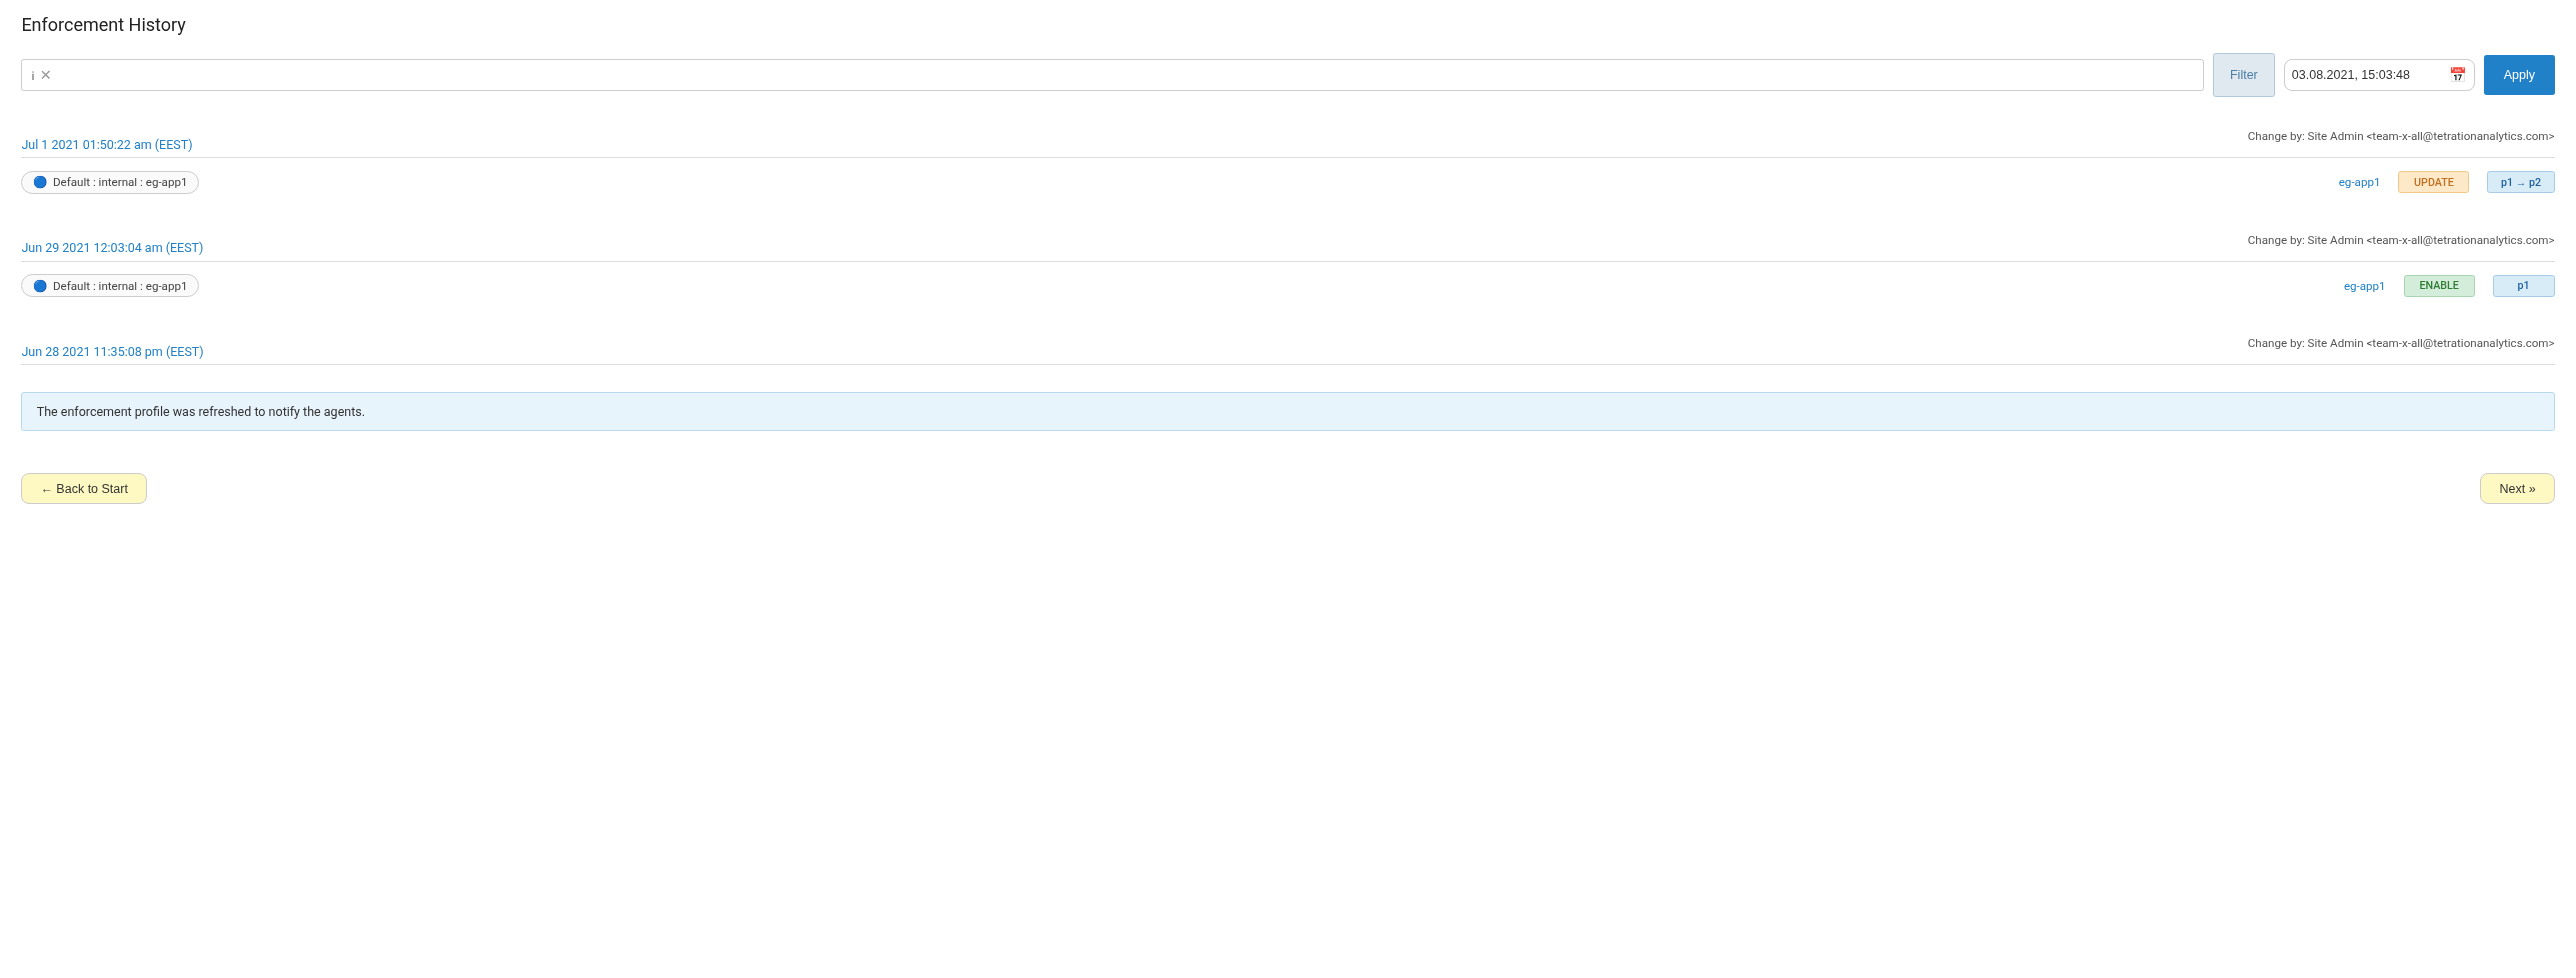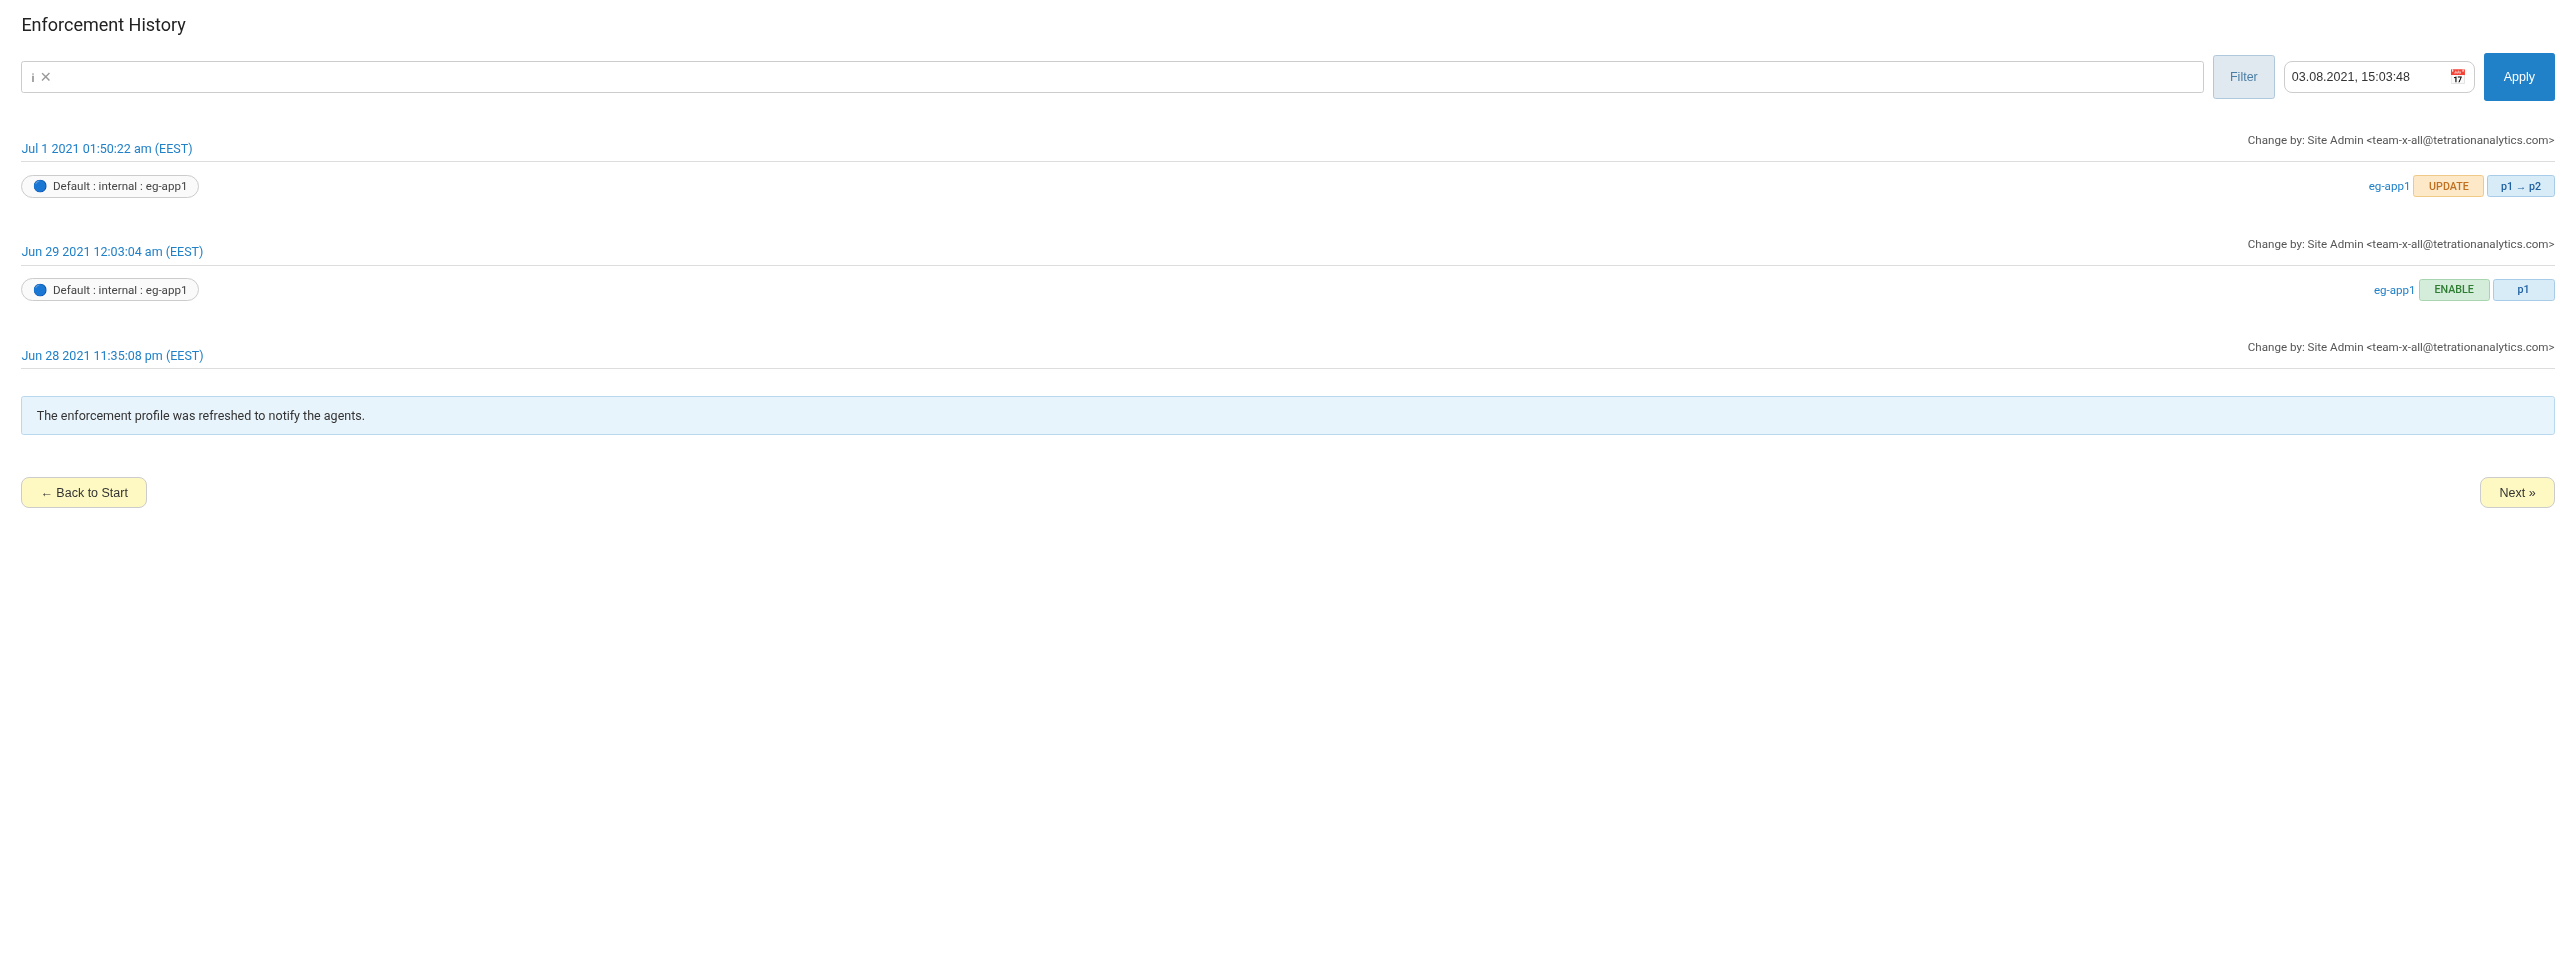--- a/index.html
+++ b/index.html
@@ -91,21 +91,21 @@
       cursor: pointer;
     }
     .apply-btn {
       background: #2080c8;
       color: #fff;
       border: none;
       border-radius: 2.7px;
       padding: 5.4px 19.6px;
       cursor: pointer;
       font-size: 12.5px;
-      height: 48px;
+      height: 40px;
       white-space: nowrap;
     }
 
     .history-section {
       margin-bottom: 0;
     }
     .entry {
       margin-bottom: 3.6px;
     }
     .entry-header {
@@ -144,21 +144,21 @@
       color: #444;
       background: #fafafa;
     }
     .scope-icon {
       font-size: 11.6px;
       color: #555;
     }
     .entry-right {
       display: flex;
       align-items: center;
-      gap: 3px;
+      gap: 18px;
     }
     .app-link {
       color: #2080c8;
       font-size: 11.6px;
       text-decoration: none;
       cursor: pointer;
     }
     .tag {
       border-radius: 2.7px;
       padding: 3.6px 12.5px;

